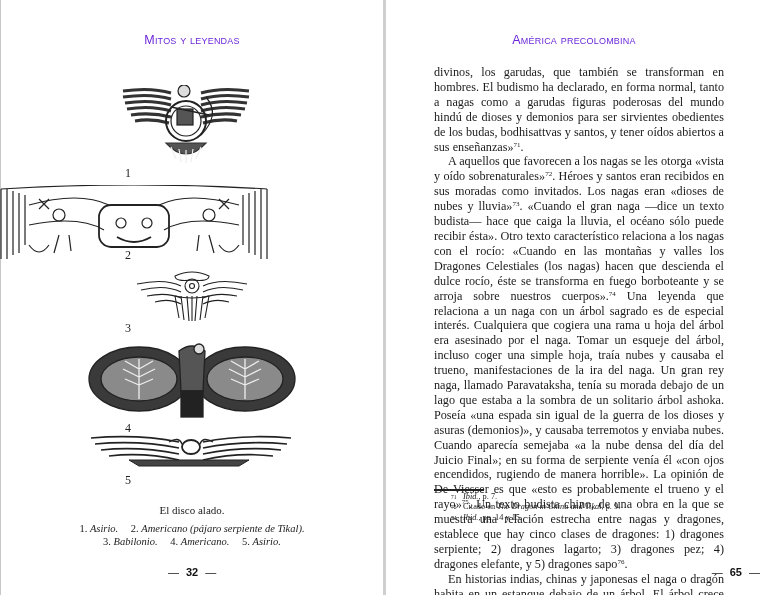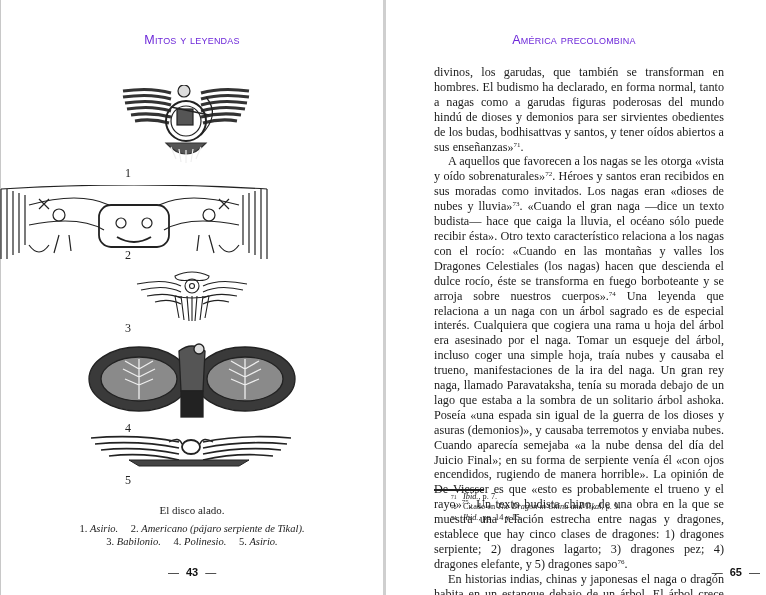--- a/index.html
+++ b/index.html
@@ -129,27 +129,27 @@
   <div class="legend" style="top:523px">
     <span>1.</span>
     <i>Asirio.</i><span class="gap"></span>
     <span>2.</span>
     <i>Americano (pájaro serpiente de Tikal).</i>
   </div>
   <div class="legend" style="top:536px">
     <span>3.</span>
     <i>Babilonio.</i><span class="gap"></span>
     <span>4.</span>
-    <i>Polinesio.</i><span class="gap"></span>
+    <i>Americano.</i><span class="gap"></span>
     <span>5.</span>
     <i>Asirio.</i>
   </div>
 
   <div class="folio">
-    <span class="dash">—</span><span>43</span><span class="dash">—</span>
+    <span class="dash">—</span><span>32</span><span class="dash">—</span>
   </div>
 </div>
 
 <div class="gutter"></div>
 
 <div class="page page-right">
   <div class="running-head">América precolombina</div>
 
   <div class="body-text" id="body-text">
       <p class="">divinos, los garudas, que también se transforman en hombres. El budismo ha declarado, en forma normal, tanto a nagas como a garudas figuras poderosas del mundo hindú de dioses y demonios para ser sirvientes obedientes de los budas, bodhisattvas y santos, y tener oídos abiertos a sus enseñanzas»<sup>71</sup>.</p>

